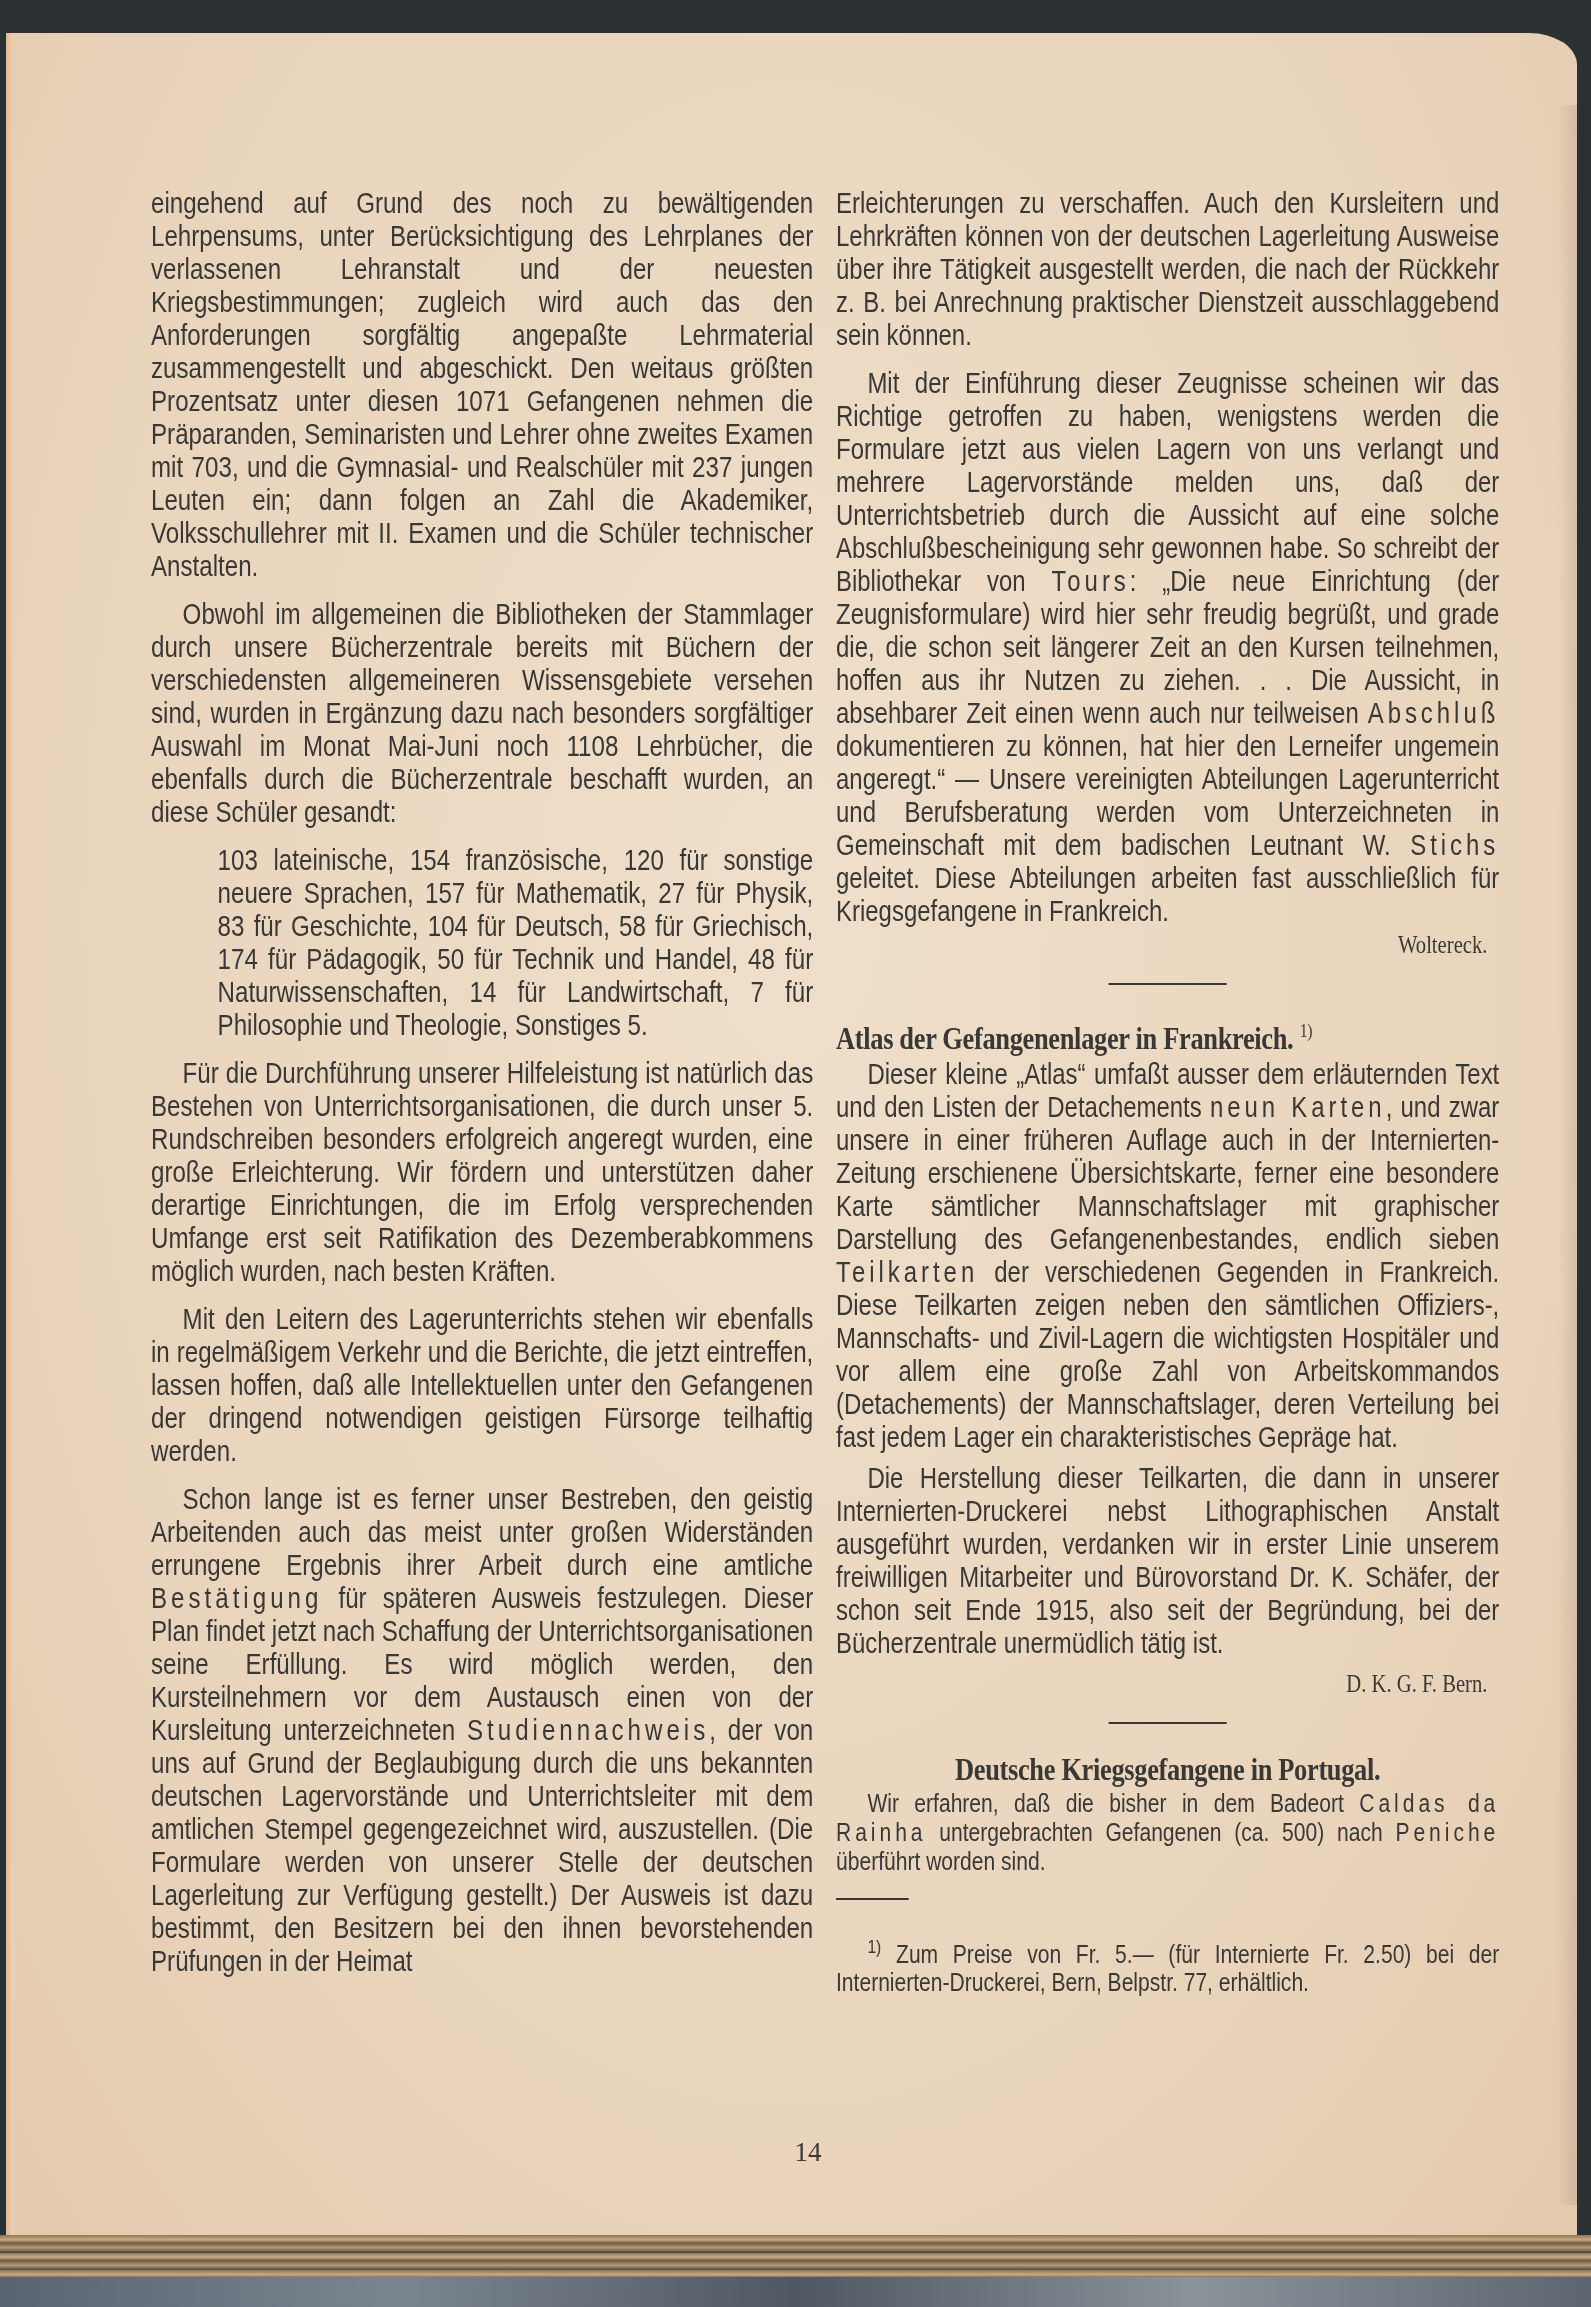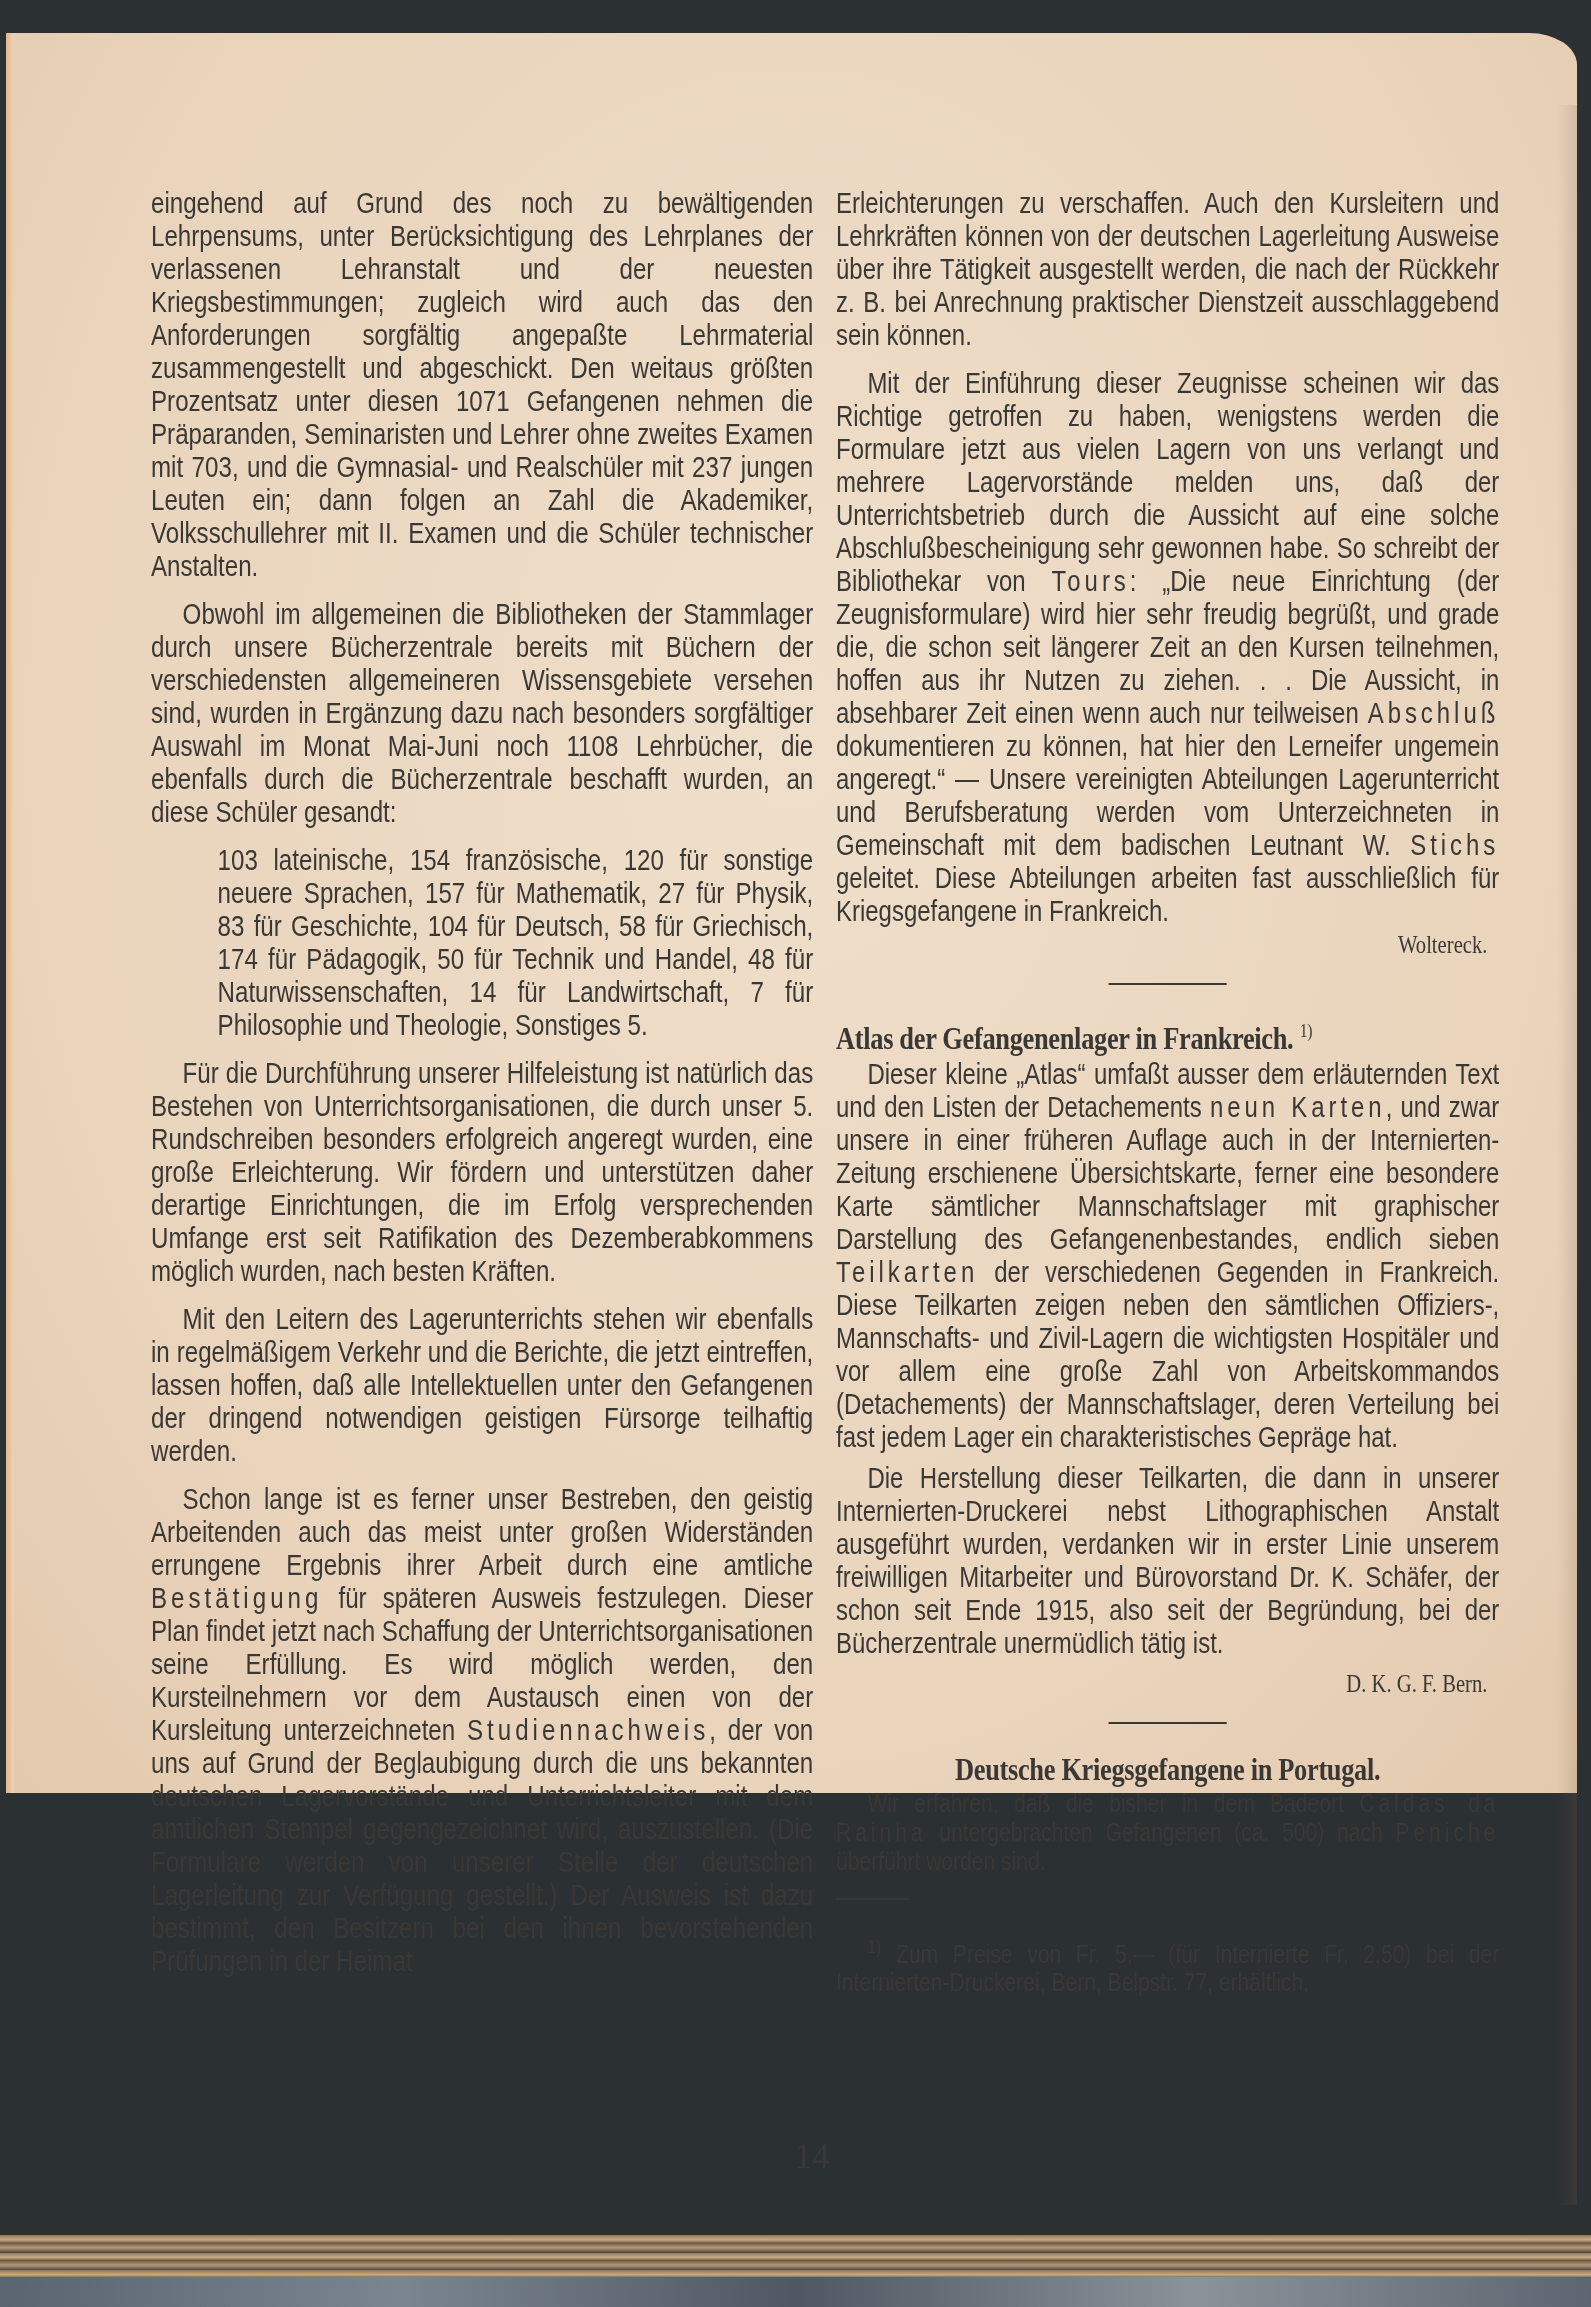--- a/index.html
+++ b/index.html
@@ -2,21 +2,21 @@
 <html style="font-size:12.7px"><head>
 <meta charset="utf-8">
 <style>
   html, body { margin: 0; padding: 0; }
   body {
     width: 1591px; height: 2307px; position: relative; overflow: hidden;
     background: #2b3033;
     font-family: "Liberation Serif", "DejaVu Serif", serif;
   }
   .page {
-    position: absolute; left: 6.4px; top: 33px; width: 1571px; height: 1760px;
+    position: absolute; left: 6.4px; top: 33px; width: 1571px; height: 2208px;
     background: #ecd9c2;
     background-image: radial-gradient(ellipse at 50% 40%, #efdfca 0%, #e9d3bb 70%, #e3c9ad 100%);
     border-top-right-radius: 48px 32px;
   }
   .page-edge-left {
     position: absolute; left: 0; top: 0; width: 8px; height: 100%;
     background: linear-gradient(90deg, #e3b98f, #ecd3b6);
   }
   .page-edge-right {
     position: absolute; right: 0; top: 72px; width: 20px; height: 2100px;
@@ -49,21 +49,21 @@
     font-family: "Liberation Serif", serif; font-weight: bold; font-size: 32px;
     text-align: left; margin: 29px 0 3.2px 0; letter-spacing: -0.4px;
   }
   .heading-center { text-align: center; }
   .sup { font-size: 19px; vertical-align: super; font-weight: normal; }
   .spaced { letter-spacing: 4.8px; }
   .small { font-size: 25.5px; line-height: 29px; }
   .foot-rule { width: 88px; height: 1.6px; background: #3a3835; margin: 22px 0 32px 0; }
   .page-num {
     position: absolute; left: 788px; top: 2104px; font-family: "Liberation Serif", serif;
-    font-size: 35px; color: #3a3835;
+    font-size: 27px; color: #3a3835;
   }
 </style>
 </head>
 <body>
 
 <div class="page">
   <div class="page-edge-left"></div>
   <div class="page-edge-right"></div>
 
   <div class="col col-left ink">

